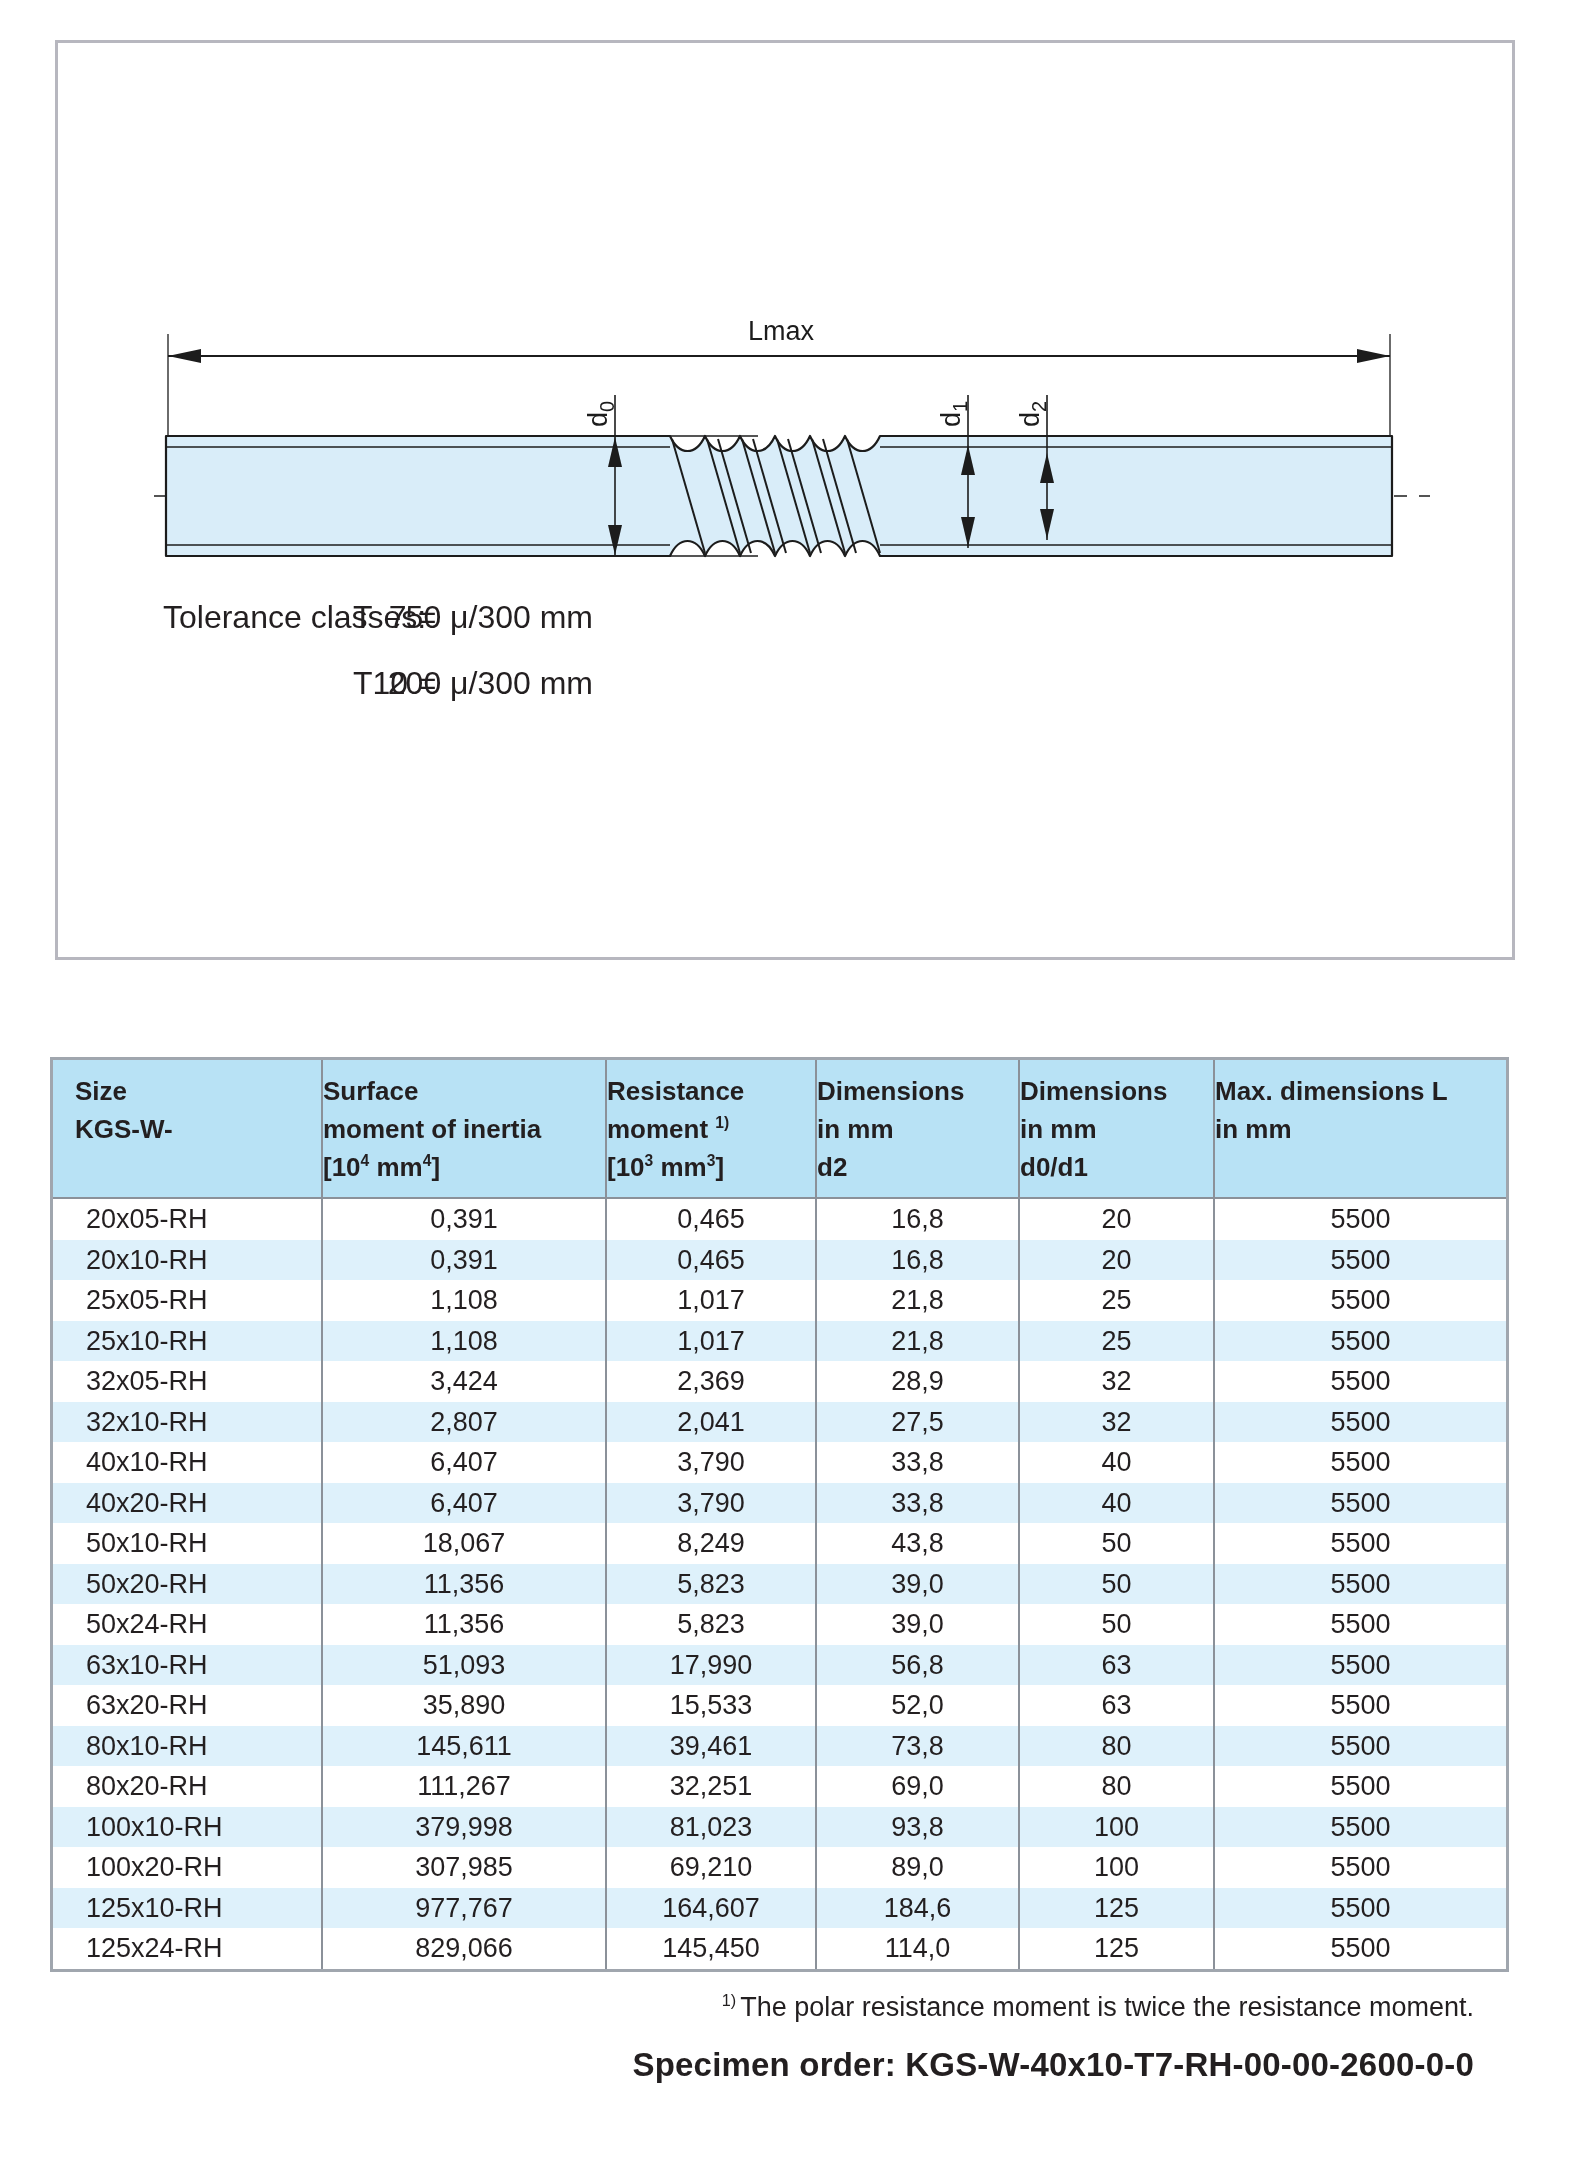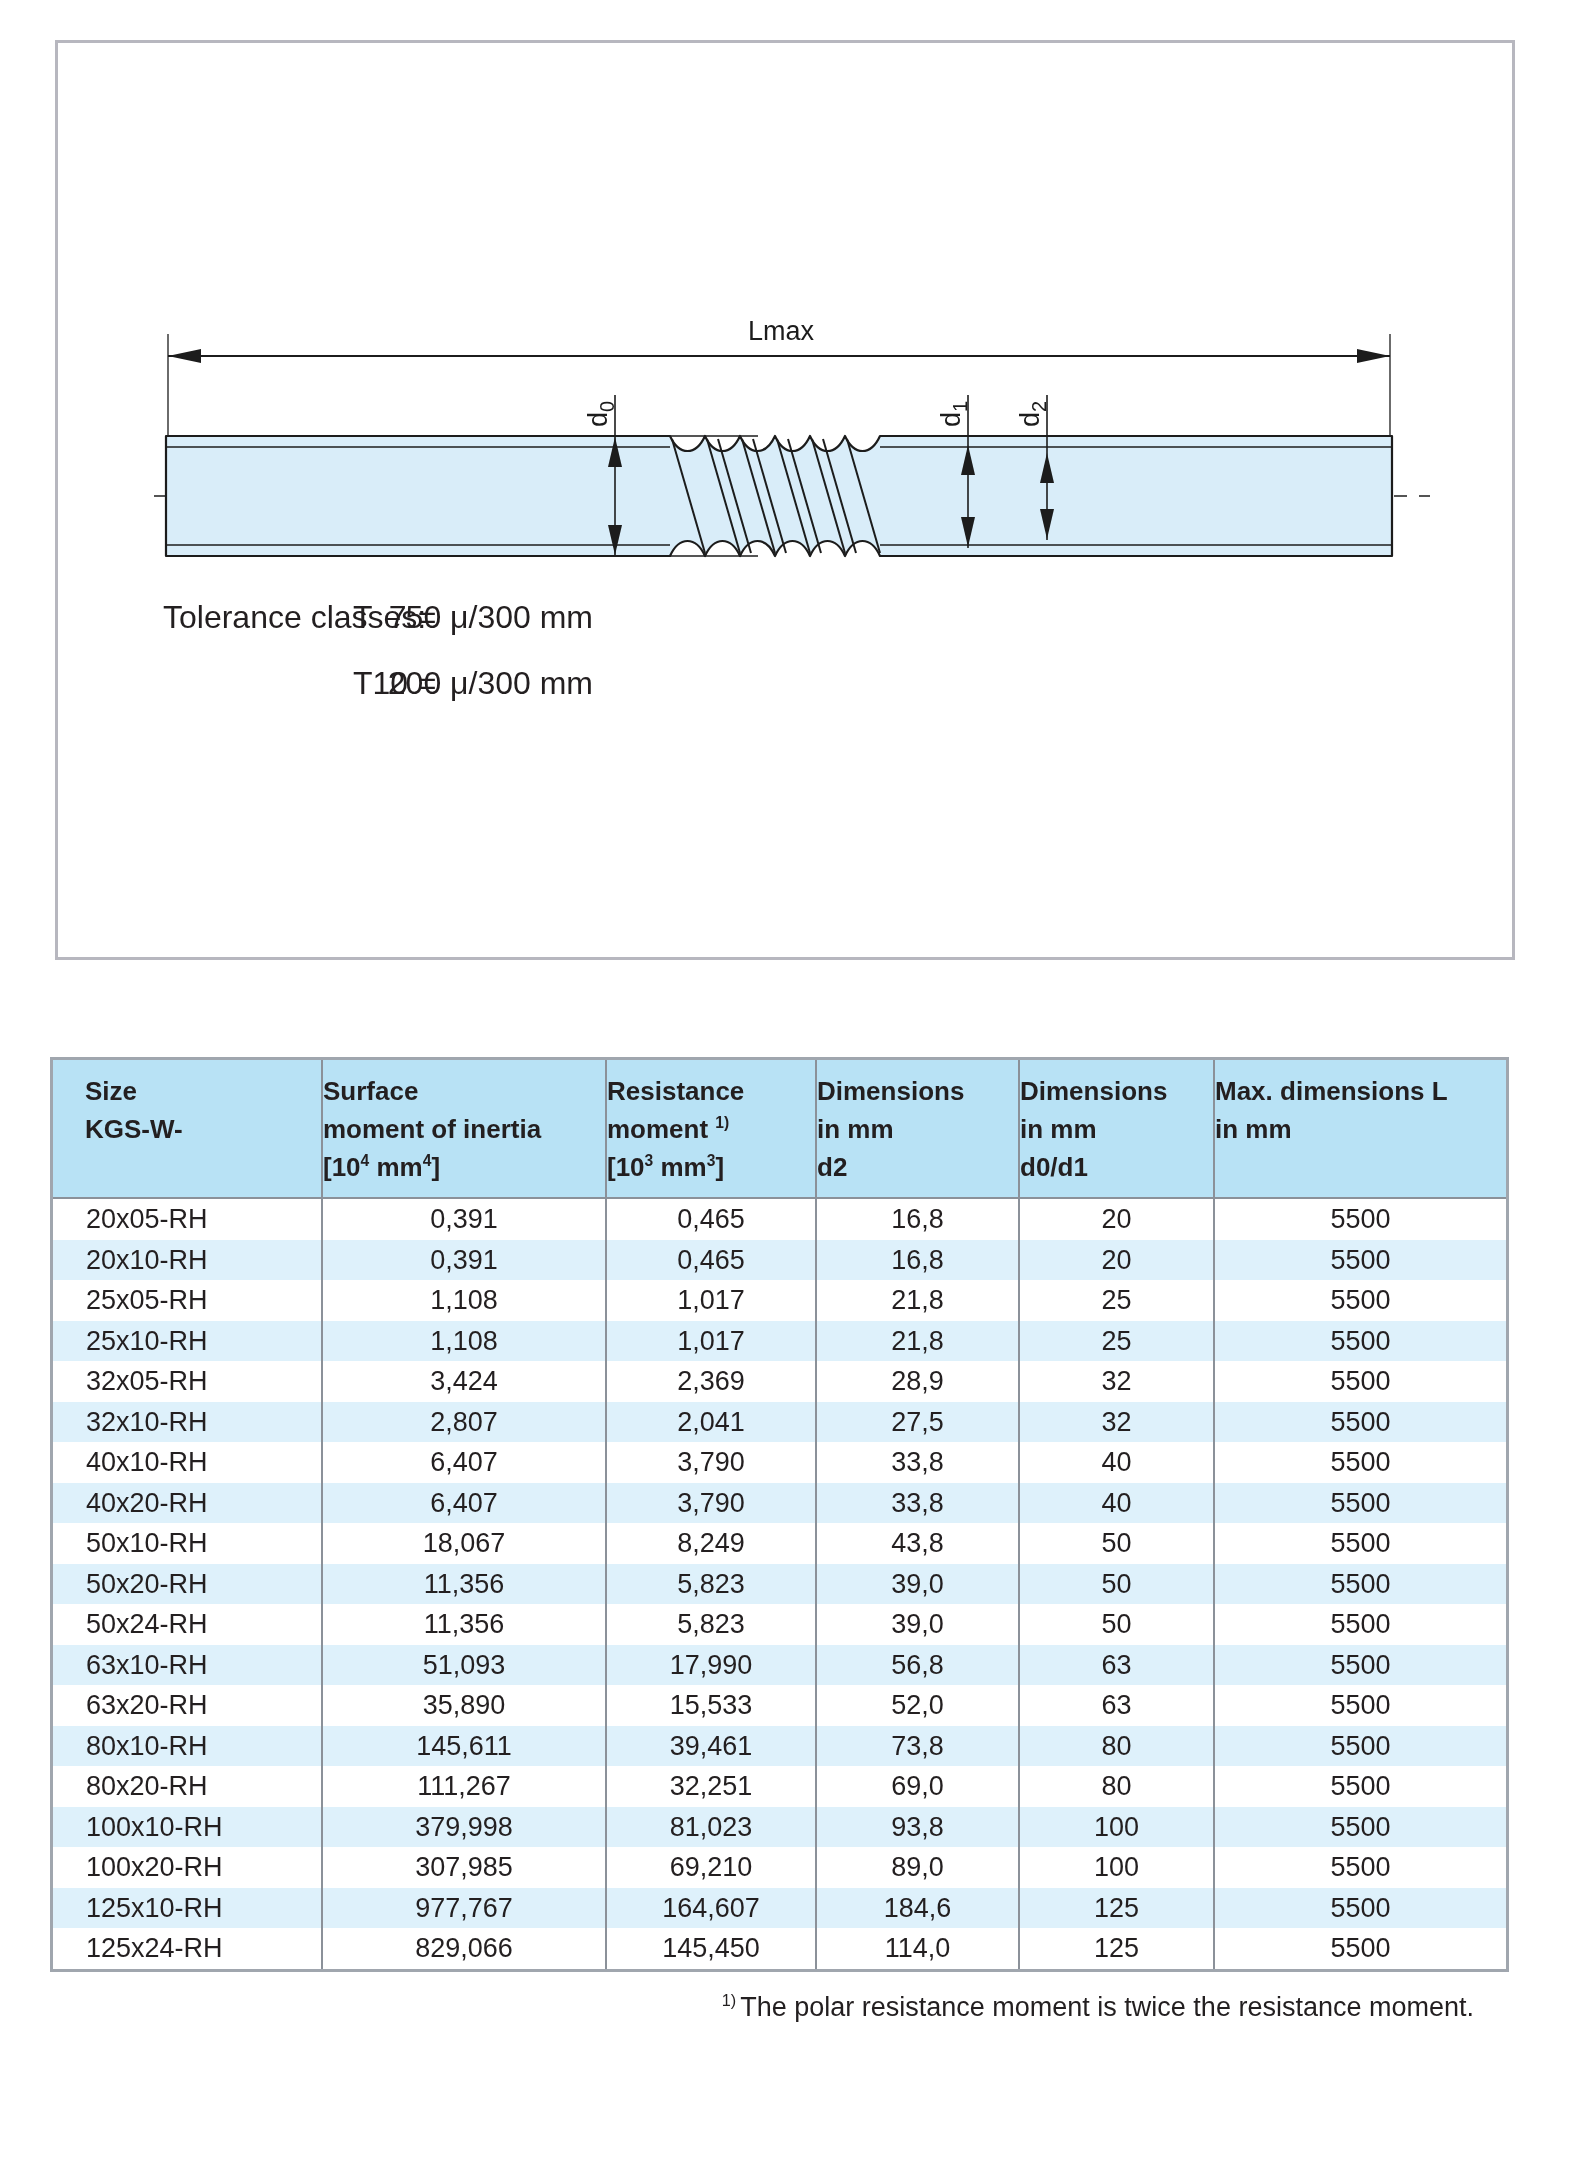--- a/index.html
+++ b/index.html
@@ -38,21 +38,21 @@
   
   .spec-table{
     position:absolute;left:50px;top:1057px;width:1459px;
     border:3px solid var(--table-border,#a0a6ae);
     box-sizing:border-box;
     font-size:27px;
   }
   .trow{display:grid;grid-template-columns:268px 284px 210px 203px 195px 293px;}
   .thead{background:var(--table-header-bg,#b8e2f5);height:139px;border-bottom:2px solid var(--table-divider,#8b9199);box-sizing:border-box;}
   .hcell{padding-top:12px;text-align:left;font-weight:bold;font-size:26px;box-sizing:border-box;}
-  .hcell.first{text-align:left;padding-left:32px;}
+  .hcell.first{text-align:left;padding-left:22px;}
   .hcell:not(.first){border-left:2px solid var(--table-divider,#8b9199);}
   .hline{line-height:38px;height:38px;white-space:nowrap;}
   .brow{height:40.5px;}
   .brow.alt{background:var(--table-alt-row-bg,#def1fb);}
   .bcell{line-height:40.5px;text-align:center;box-sizing:border-box;white-space:nowrap;overflow:visible;}
   .bcell.first{text-align:left;padding-left:33px;}
   .bcell:not(.first){border-left:2px solid var(--table-divider,#8b9199);}
   sup{font-size:0.6em;vertical-align:super;line-height:0;}
   
   .footnote{position:absolute;top:1992px;right:42px;font-size:27px;}
@@ -336,14 +336,15 @@
           <div class="bcell">145,450</div>
           <div class="bcell">114,0</div>
           <div class="bcell">125</div>
           <div class="bcell">5500</div>
         </div>
       </div>
   </div>
 
   <div class="footnote"><sup>1)</sup><span>The polar resistance moment is twice the resistance moment.</span></div>
 
+  <div class="specimen">Specimen order: KGS-W-40x10-T7-RH-00-00-2600-0-0</div>
 
 </div>
 
 </body></html>

